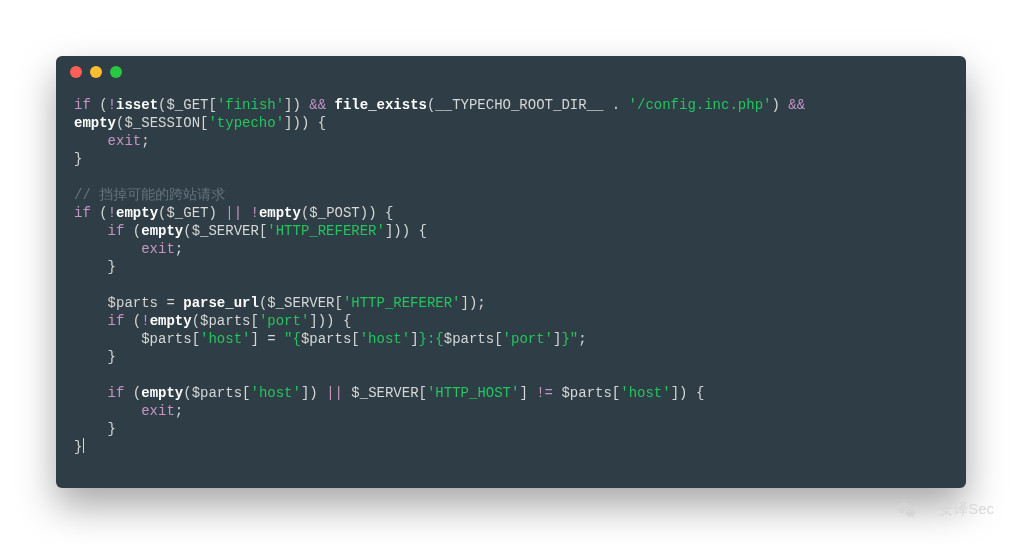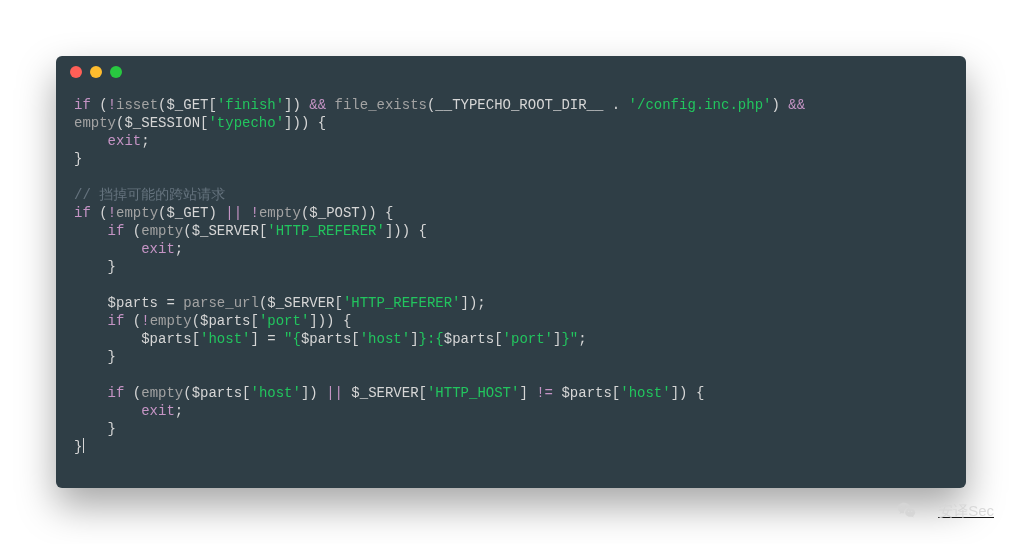--- a/index.html
+++ b/index.html
@@ -48,37 +48,36 @@
     height: 15px;
     background: #d6d6d6;
     vertical-align: -2px;
     margin-left: 1px;
   }
   .watermark {
     position: absolute;
     right: 28px;
     bottom: 22px;
     display: flex;
-    align-items: center;
+    align-items: flex-start;
     gap: 20px;
     opacity: 0.9;
-    text-decoration: underline;
   }
   .wechat-icon {
     width: 22px;
     height: 22px;
   }
   .wm-text {
     color: #d6d6d6;
     font-size: 15px;
     font-family: -apple-system, BlinkMacSystemFont, "Segoe UI", sans-serif;
   }
   
   .kw   { color: #c594c5; margin-top: 16px; }   
-  .fn   { color: #a3a3a3; }   
+  .fn   { color: #ffffff; font-weight: bold; }   
   .str  { color: #22c55e; }   
   .cmt  { color: #65737e; }   
   .p    { color: #d6d6d6; }   
 </style>
 </head>
 <body>
 
 <div class="window">
   <div class="titlebar">
     <div class="dot" style="background:#ff5f57"></div>

